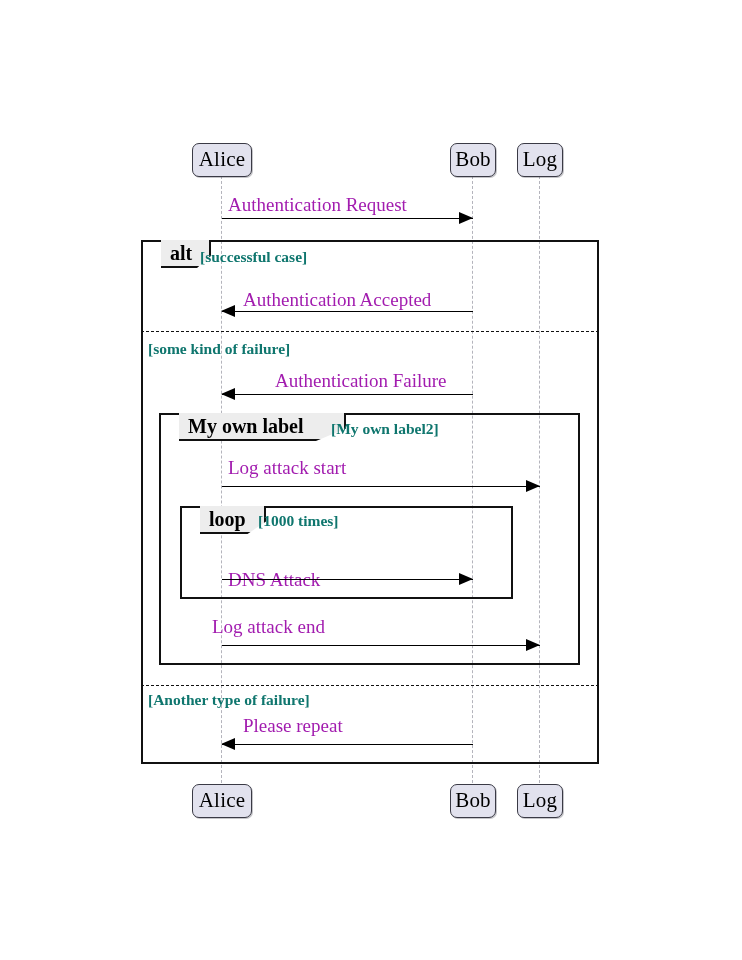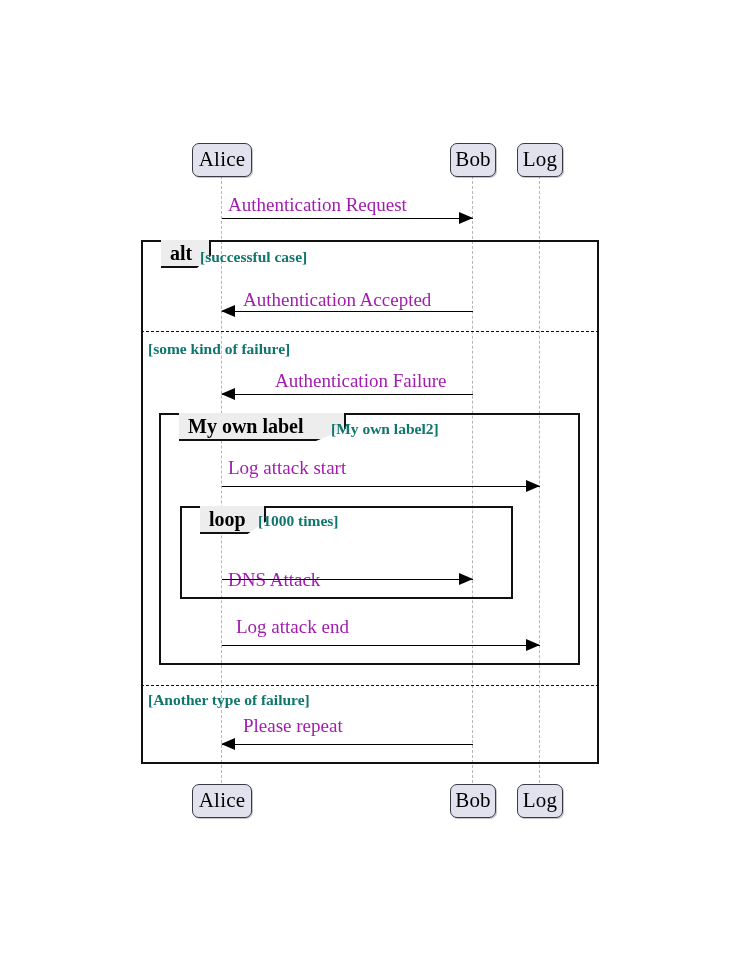--- a/index.html
+++ b/index.html
@@ -144,21 +144,21 @@
   <div class="arrowhead right" style="left:526px; top:479.5px;"></div>
 
   <div class="frame" style="left:180px; top:506px; width:333px; height:93px;"></div>
   <div class="tab" style="left:180px; top:506px; width:66px;">loop</div>
   <div class="guard" style="left:258px; top:512px;">[1000 times]</div>
 
   <div class="msg-label" style="left:228px; top:569px;">DNS Attack</div>
   <div class="msg-line" style="left:222px; top:579px; width:251px;"></div>
   <div class="arrowhead right" style="left:459px; top:572.5px;"></div>
 
-  <div class="msg-label" style="left:236px; top:616px;">Log attack end</div>
+  <div class="msg-label" style="left:212px; top:616px;">Log attack end</div>
   <div class="msg-line" style="left:222px; top:645px; width:318px;"></div>
   <div class="arrowhead right" style="left:526px; top:638.5px;"></div>
 
   <div class="frame-divider" style="left:141px; top:685px; width:458px;"></div>
   <div class="guard" style="left:148px; top:691px;">[Another type of failure]</div>
 
   <div class="msg-label" style="left:243px; top:715px;">Please repeat</div>
   <div class="msg-line" style="left:222px; top:744px; width:251px;"></div>
   <div class="arrowhead left" style="left:221px; top:737.5px;"></div>
 

